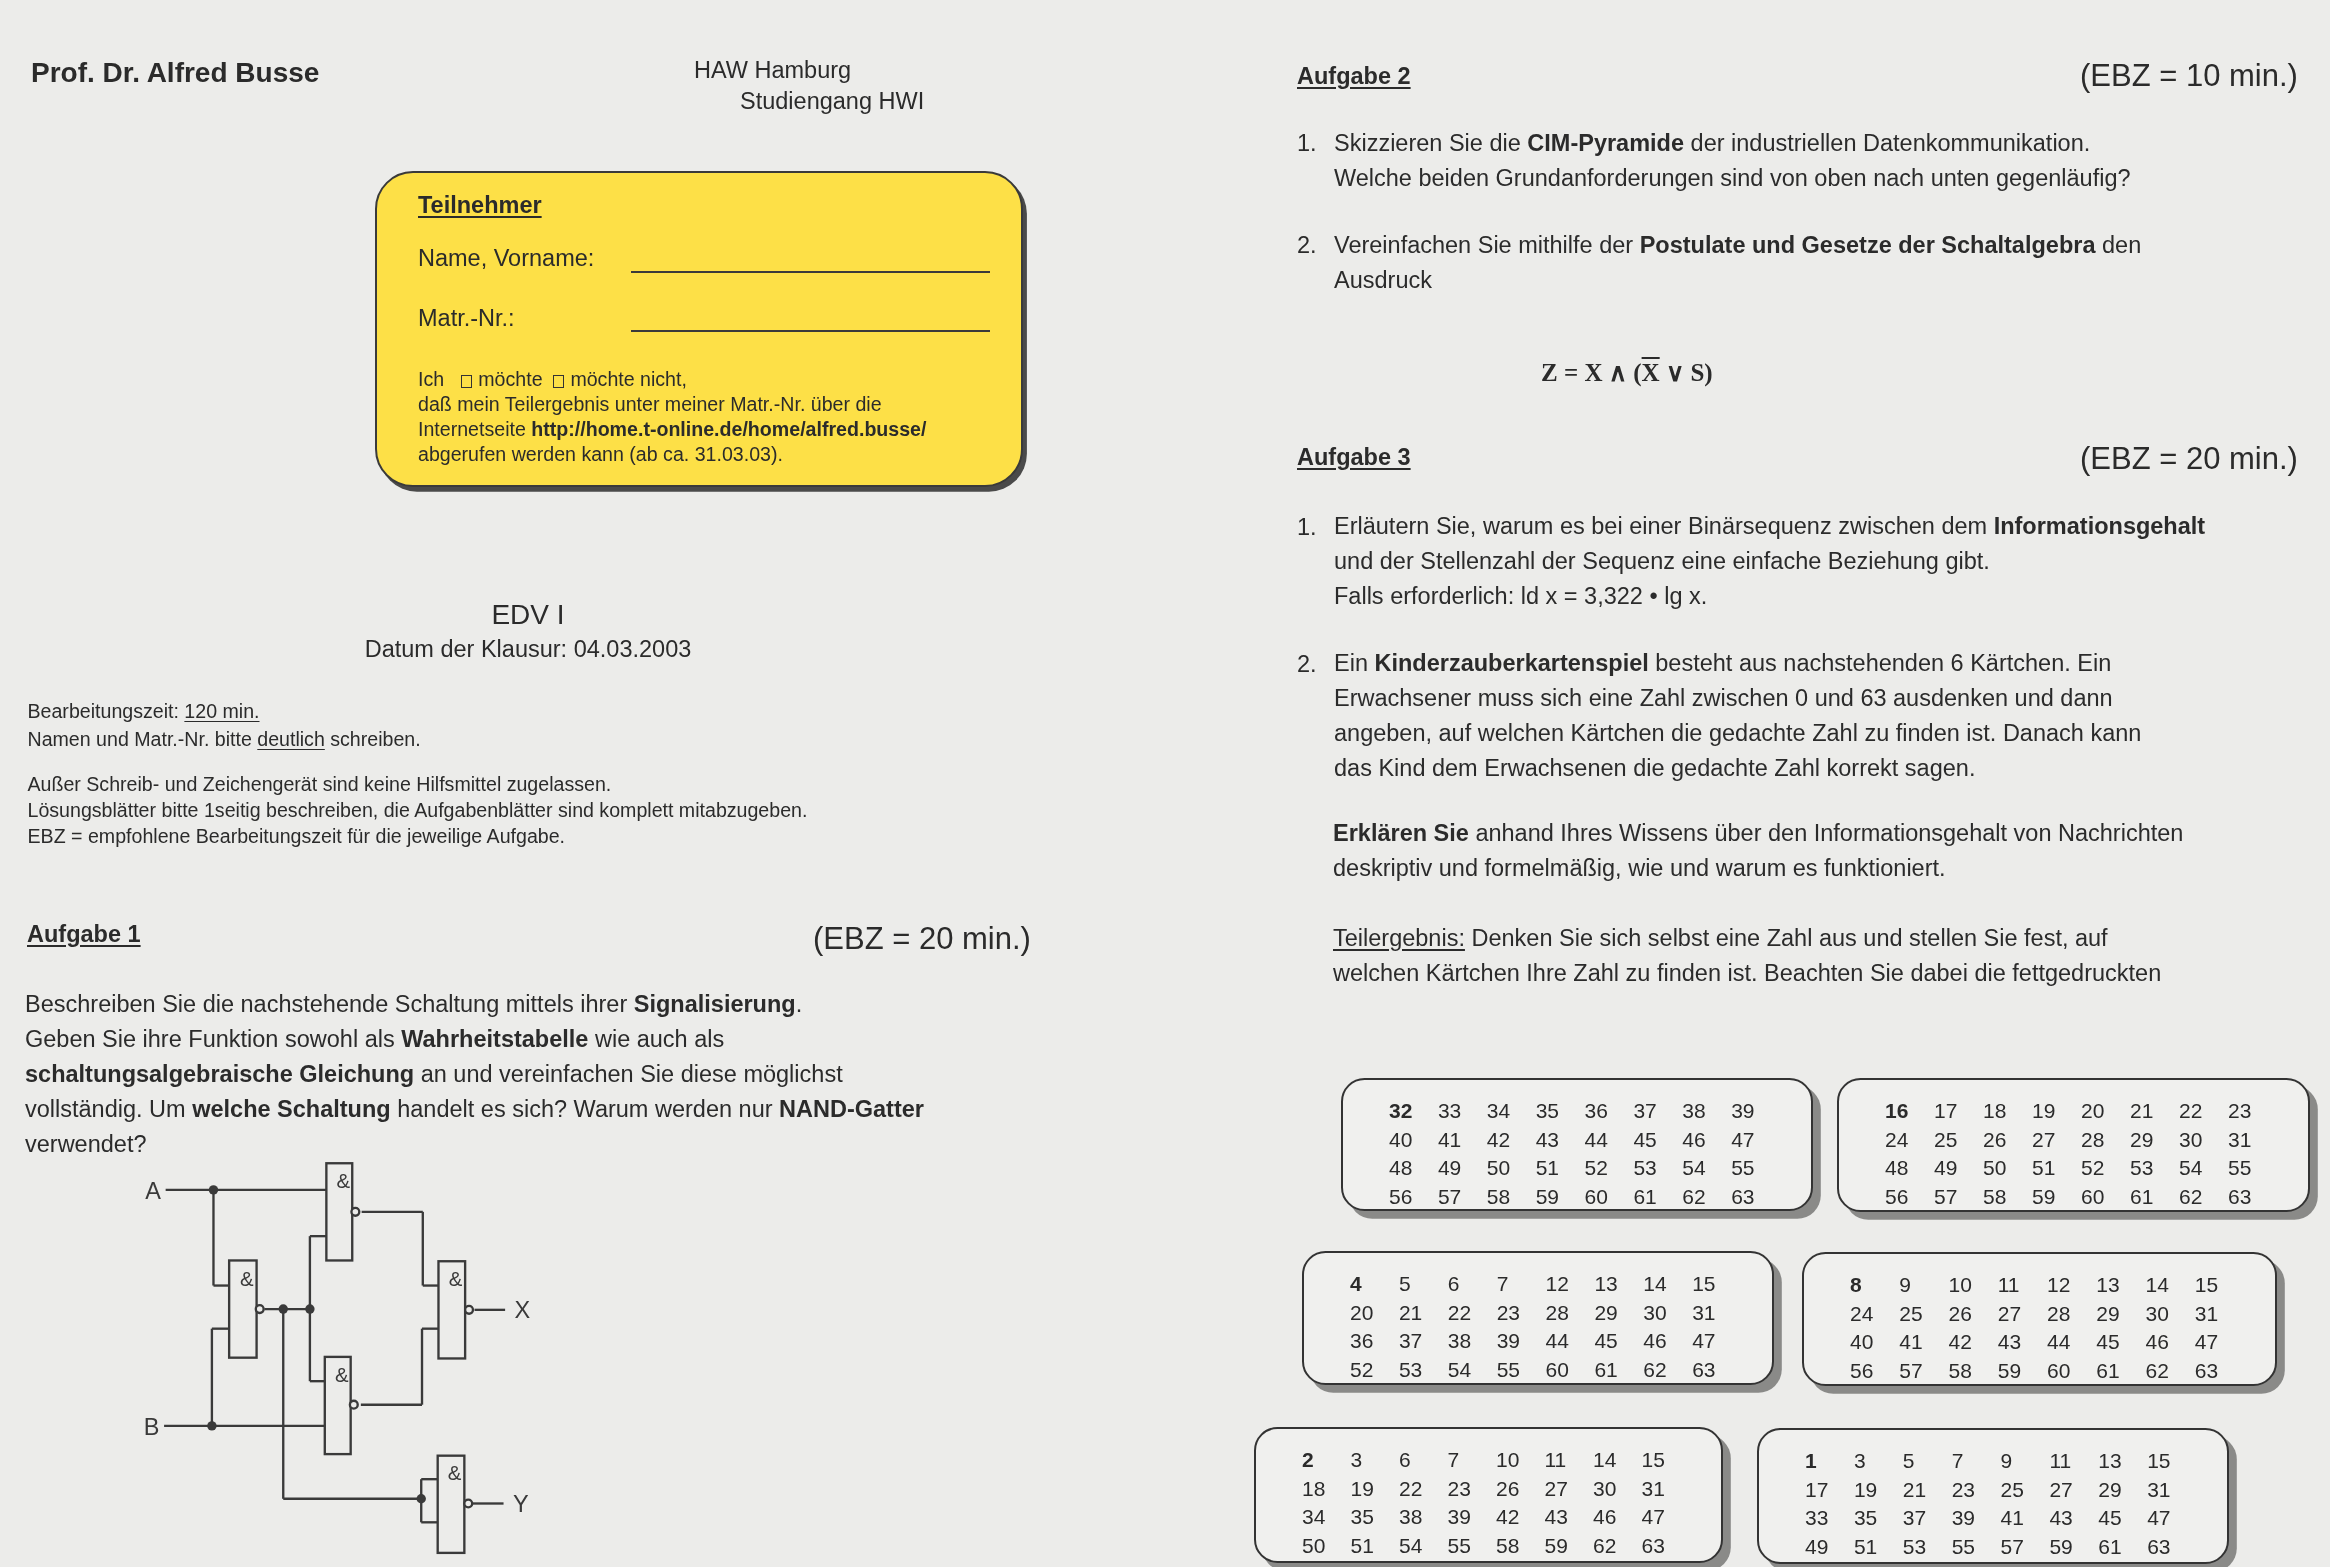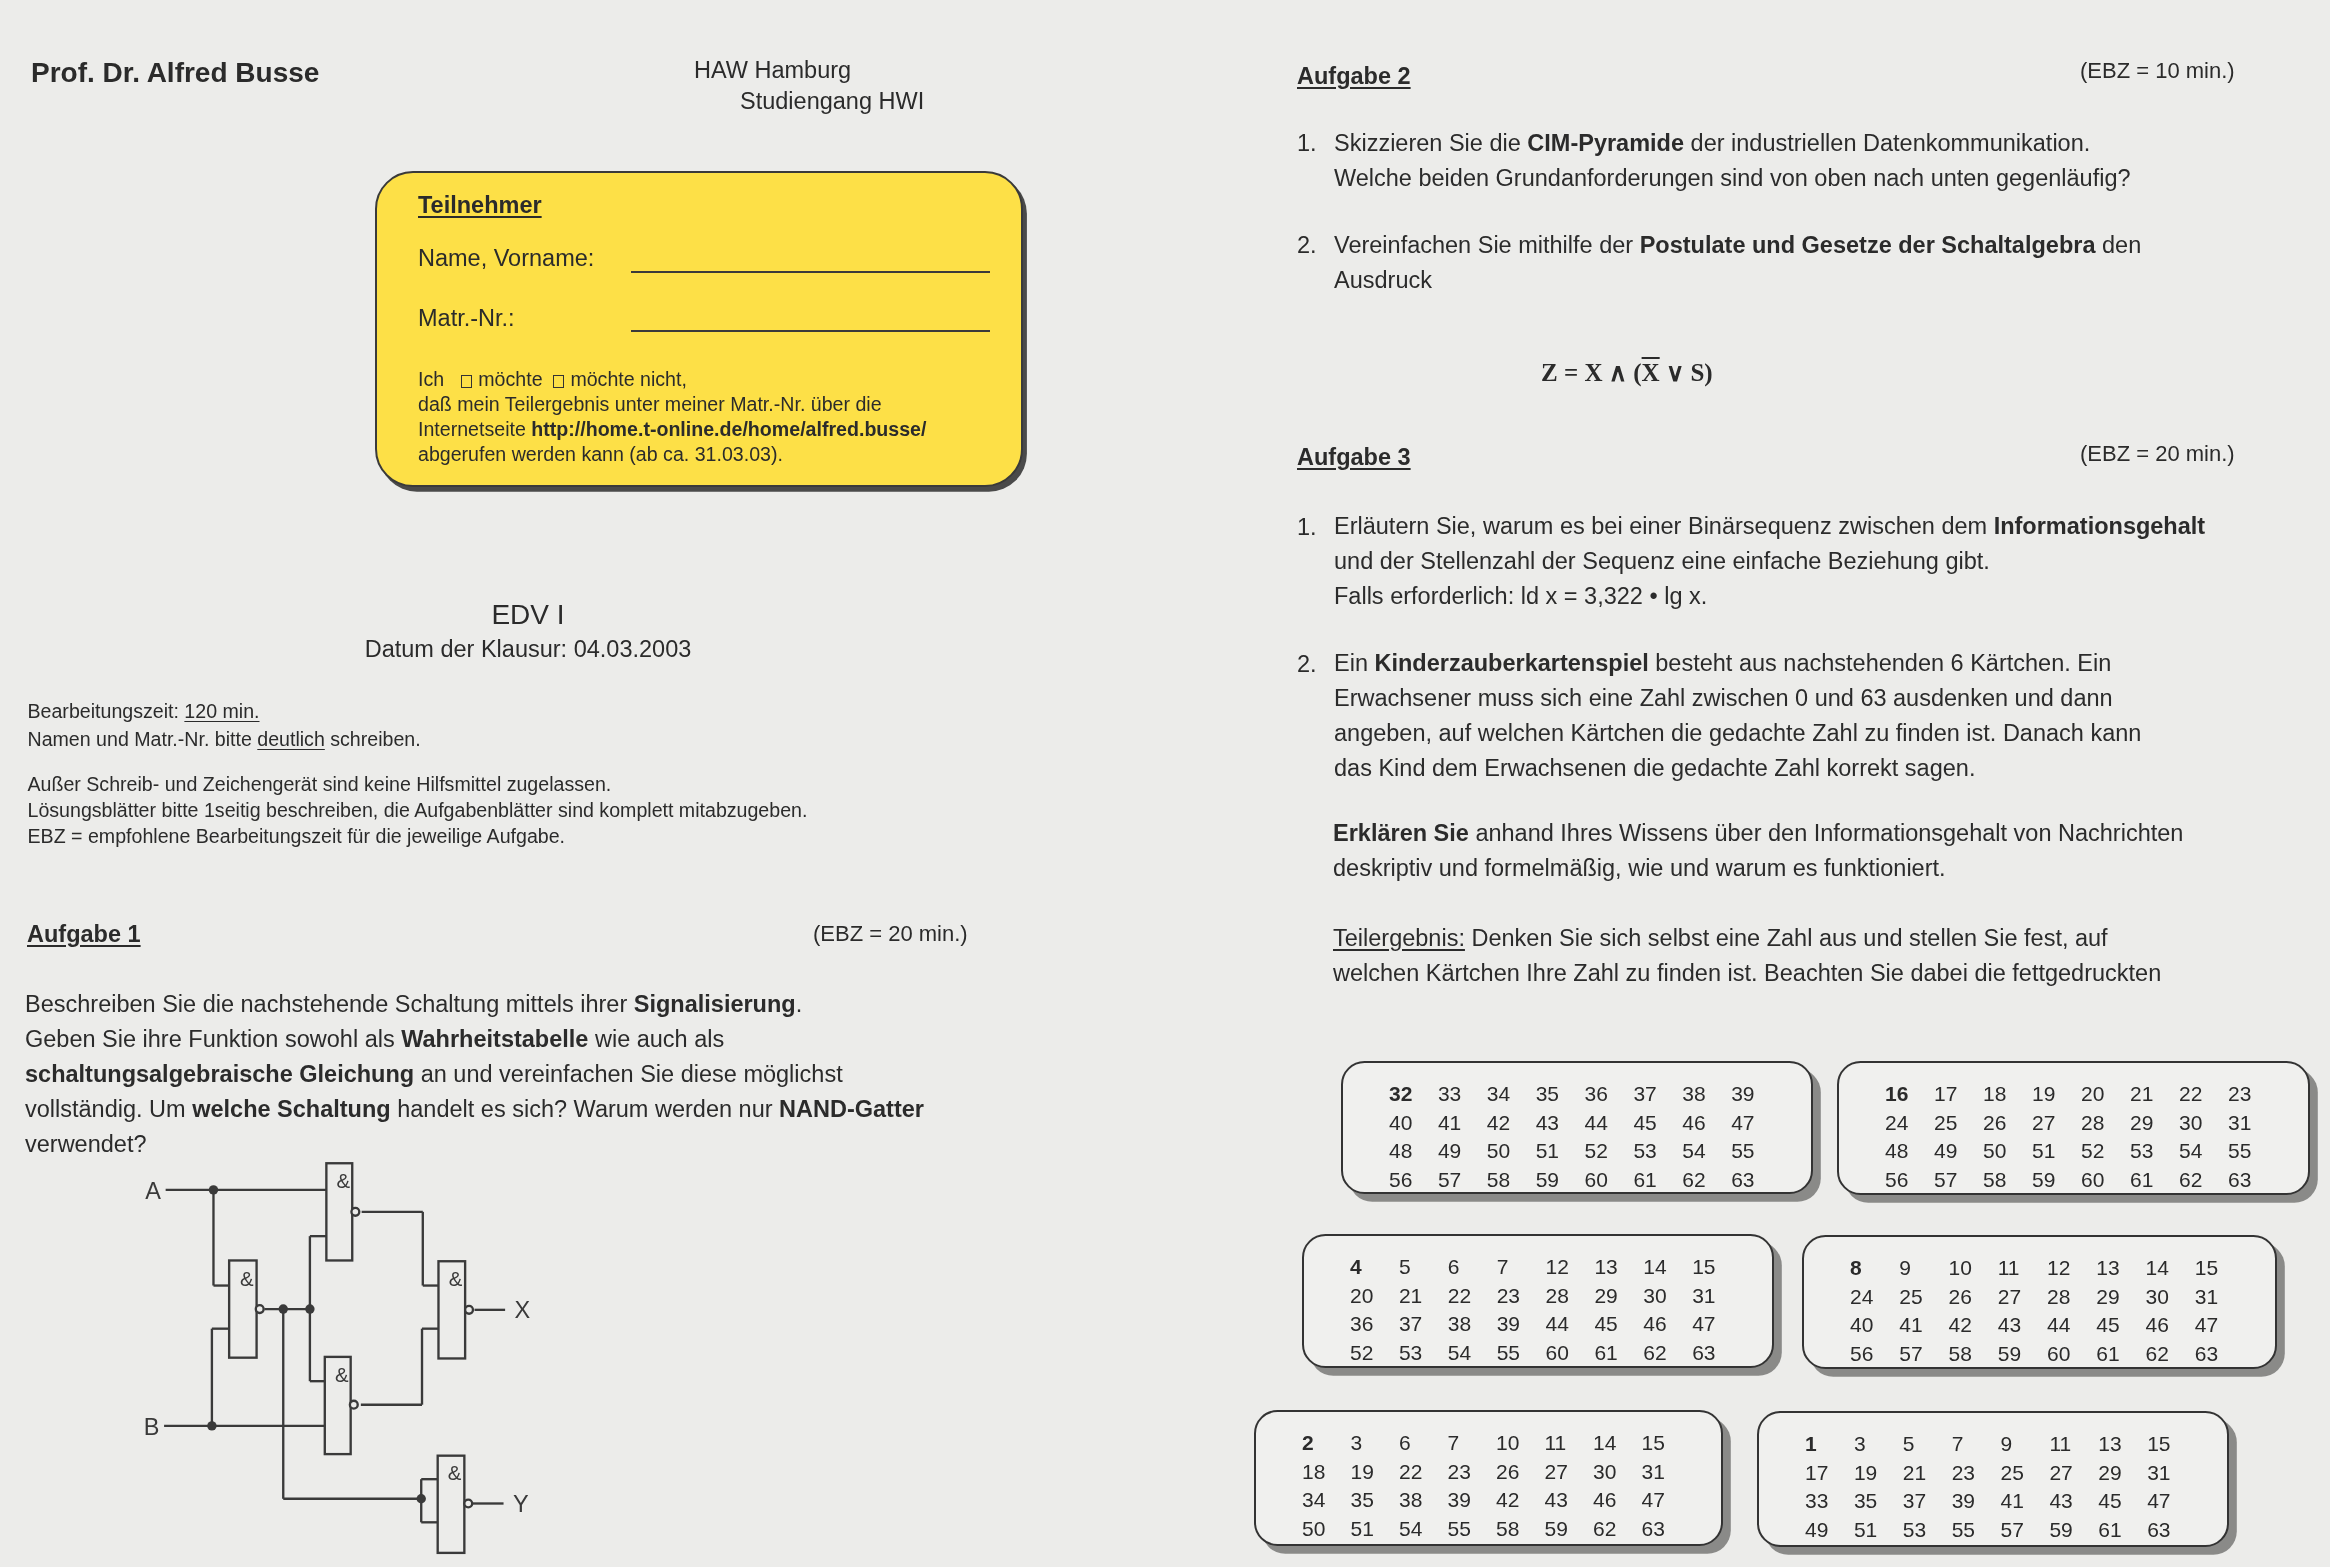--- a/index.html
+++ b/index.html
@@ -8,38 +8,39 @@
     background: #ececea;
     font-family: "Liberation Sans", sans-serif;
     color: #2b2b2b;
   }
   .abs { position: absolute; white-space: nowrap; }
   .t30 { font-size: 23.5px; }
   .t28 { font-size: 28px; }
   .t25 { font-size: 19.6px; }
   .b { font-weight: bold; }
   .u { text-decoration: underline; text-underline-offset: 3.1px; }
-  .ebz { font-size: 22px; }
+  .ebz { font-size: 31px; }
   .para { position: absolute; font-size: 23.5px; line-height: 35px; white-space: nowrap; }
   .para b { font-weight: bold; }
 
   
   #tn-box {
     position: absolute; left: 375px; top: 171px; width: 644px; height: 312px;
     border: 2.4px solid #3a3a3a; border-radius: 38px;
     box-shadow: 3.9px 4.7px 0 #4a4a4a;
     background: #fde047;
   }
   .tn-line { position: absolute; height: 0; border-top: 2.4px solid #3a3a3a; }
 
   
   .card {
     position: absolute; border: 2.4px solid #333; border-radius: 23.5px;
     background: #f0f0ee;
     box-shadow: 7.8px 7.8px 0 #8a8a88;
+    margin-top: 17px;
   }
   .card-grid {
     position: absolute; left: 46px; right: 31px; top: 17.3px;
     display: grid; grid-template-columns: repeat(8, 1fr);
     row-gap: 1.6px; font-size: 21px; line-height: 27px;
   }
   .card-grid span { text-align: left; }
   .card-grid span.first { font-weight: bold; }
 
   .num-item { position: absolute; font-size: 23.5px; }

